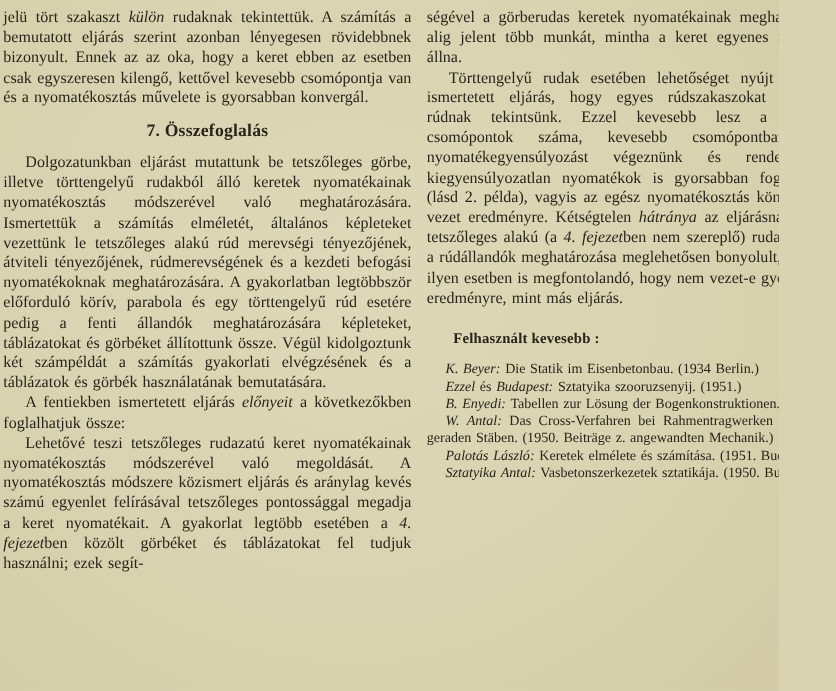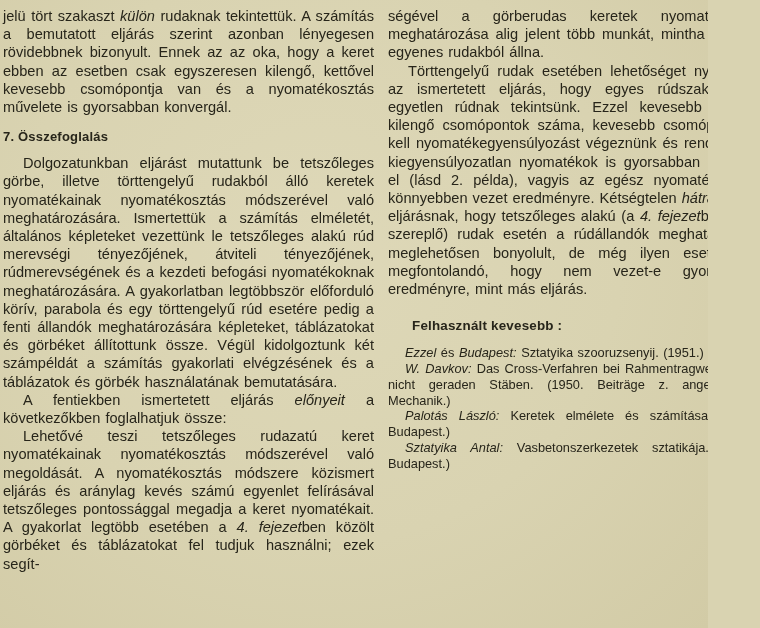--- a/index.html
+++ b/index.html
@@ -15,21 +15,21 @@
   }
   .page {
     position: relative;
     width: 708px;
     height: 628px;
     box-sizing: border-box;
     background: radial-gradient(ellipse at 45% 40%,
                 var(--paper-light, #ded8b8) 0%,
                 var(--paper, #d9d3b1) 55%,
                 var(--paper-dark, #d2cba6) 100%);
-    font-family: Liberation Sans, sans-serif;
+    font-family: Liberation Serif, serif;
     color: var(--ink, #27251a);
     overflow: hidden;
   }
   .columns {
     display: flex;
     gap: 14px;
     padding: 7px 3px 0 3px;
   }
   .col {
     flex: 0 0 371px;
@@ -40,23 +40,23 @@
     font-size: 14.6px;
     line-height: 18.2px;
     text-align: justify;
     text-indent: 20px;
     word-spacing: 1px;
   }
   p.body.noindent {
     text-indent: 0;
   }
   .heading {
-    font-size: 13px;
+    font-size: 16px;
     font-weight: bold;
-    text-align: left;
+    text-align: center;
     margin: 13px 0 10px 0;
     letter-spacing: 0.2px;
   }
   .bib-head {
     margin: 20px 0 12px 0;
     font-size: 13.4px;
     font-weight: bold;
     text-indent: 24px;
     letter-spacing: 0.2px;
   }
@@ -85,21 +85,23 @@
       <p class="body"><span>A fentiekben ismertetett eljárás </span><em>előnyeit</em><span> a következőkben foglalhatjuk össze:</span></p>
       <p class="body"><span>Lehetővé teszi tetszőleges rudazatú keret nyomatékainak nyomatékosztás módszerével való megoldását. A nyomatékosztás módszere közismert eljárás és aránylag kevés számú egyenlet felírásával tetszőleges pontossággal megadja a keret nyomatékait. A gyakorlat legtöbb esetében a </span><em>4. fejezet</em><span>ben közölt görbéket és táblázatokat fel tudjuk használni; ezek segít-</span></p>
     </div>
 
     <div class="col">
       <p class="body noindent"><span>ségével a görberudas keretek nyomatékainak meghatározása alig jelent több munkát, mintha a keret egyenes rudakból állna.</span></p>
       <p class="body"><span>Törttengelyű rudak esetében lehetőséget nyújt arra az ismertetett eljárás, hogy egyes rúdszakaszokat egyetlen rúdnak tekintsünk. Ezzel kevesebb lesz a kilengő csomópontok száma, kevesebb csomópontban kell nyomatékegyensúlyozást végeznünk és rendesen a kiegyensúlyozatlan nyomatékok is gyorsabban fogynak el (lásd 2. példa), vagyis az egész nyomatékosztás könnyebben vezet eredményre. Kétségtelen </span><em>hátránya</em><span> az eljárásnak, hogy tetszőleges alakú (a </span><em>4. fejezet</em><span>ben nem szereplő) rudak esetén a rúdállandók meghatározása meglehetősen bonyolult, de még ilyen esetben is megfontolandó, hogy nem vezet-e gyorsabban eredményre, mint más eljárás.</span></p>
 
       <div>
         <p class="bib-head">Felhasznált kevesebb :</p>
+        <p class="bib-entry"><em>K. Beyer:</em><span> Die Statik im Eisenbetonbau. (1934 Berlin.)</span></p>
         <p class="bib-entry"><em>Ezzel</em><span> és </span><em>Budapest:</em><span> Sztatyika szooruzsenyij. (1951.)</span></p>
-        <p class="bib-entry"><em>W. Davkov:</em><span> Das Cross-Verfahren bei Rahmentragwerken mit nicht geraden Stäben. (1950. Beiträge z. angewandten Mechanik.)</span></p>
+        <p class="bib-entry"><em>B. Enyedi:</em><span> Tabellen zur Lösung der Bogenkonstruktionen.</span></p>
+        <p class="bib-entry"><em>W. Antal:</em><span> Das Cross-Verfahren bei Rahmentragwerken mit nicht geraden Stäben. (1950. Beiträge z. angewandten Mechanik.)</span></p>
         <p class="bib-entry"><em>Palotás László:</em><span> Keretek elmélete és számítása. (1951. Budapest.)</span></p>
         <p class="bib-entry"><em>Sztatyika Antal:</em><span> Vasbetonszerkezetek sztatikája. (1950. Budapest.)</span></p>
       </div>
     </div>
 
   </div>
 </div>
 
 </body></html>

